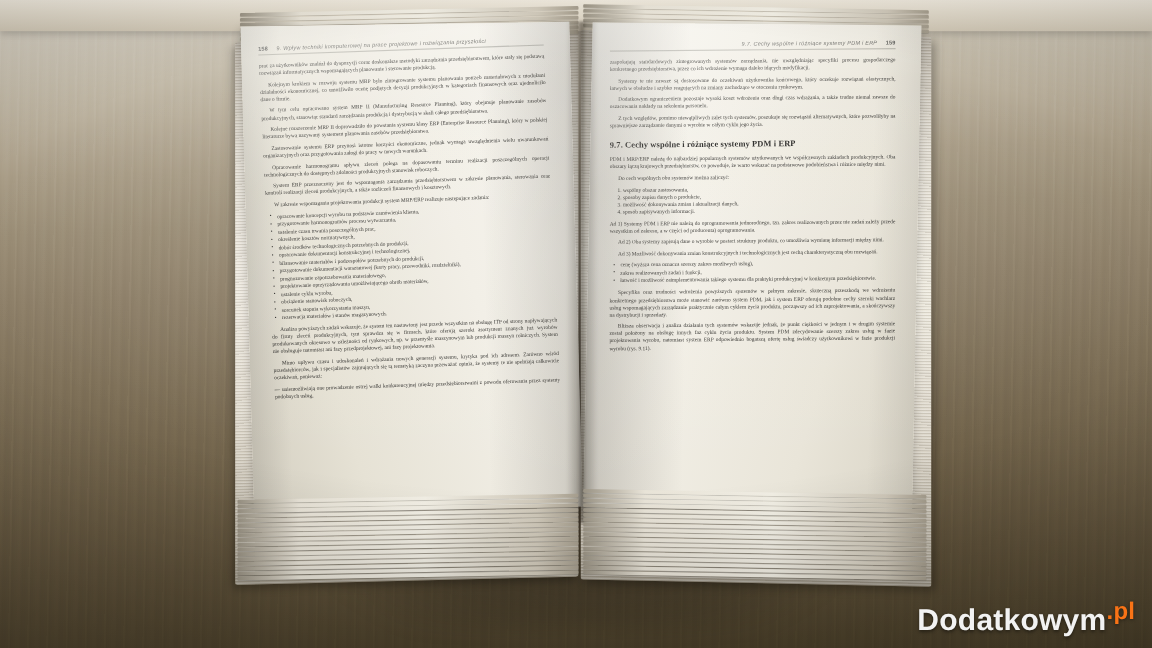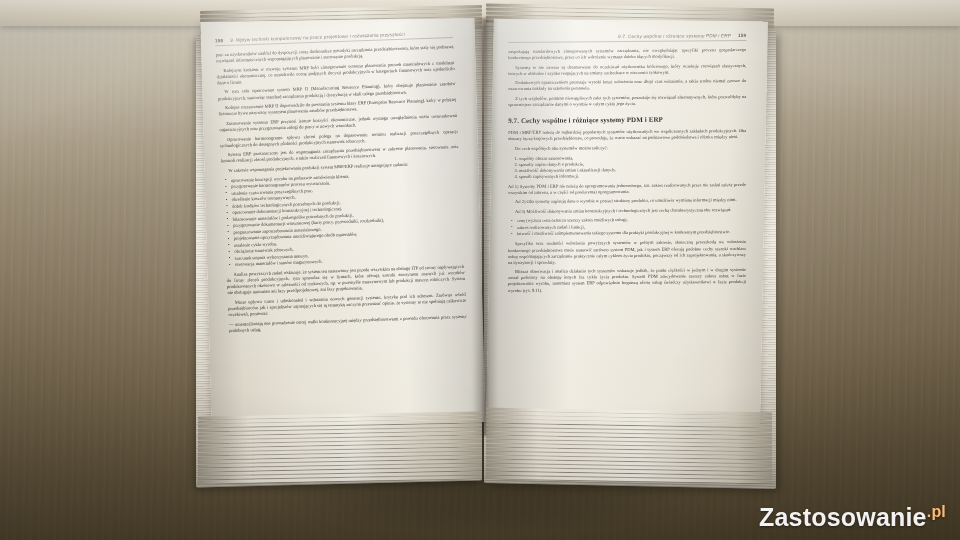--- a/index.html
+++ b/index.html
@@ -270,24 +270,24 @@
     bottom: 8px;
     font-family: "Liberation Sans", sans-serif;
     font-size: 25px;
     font-weight: bold;
     color: #f2f2f2;
     letter-spacing: 0.2px;
     text-shadow: 0 1px 3px rgba(0,0,0,0.45);
     white-space: nowrap;
   }
   .watermark .tld {
-    font-size: 16px;
+    font-size: 20px;
     font-weight: bold;
     vertical-align: super;
-    color: #fdba74;
+    color: #f97316;
   }
 </style>
 </head>
 <body>
 
 <div id="scene">
 
   <div class="desk">
     <div class="desk-grain"></div>
   </div>
@@ -443,16 +443,16 @@
       <div class="leaf" style="top:56px"></div>
       <div class="leaf" style="top:60px"></div>
       <div class="leaf" style="top:64px"></div>
       <div class="leaf" style="top:68px"></div>
     </div>
   </div>
 
   <div class="desk-vignette"></div>
 
   <div class="watermark">
-    <span>Zastosowanie</span><span class="tld">.pl</span>
+    <span>Dodatkowym</span><span class="tld">.pl</span>
   </div>
 
 </div>
 
 </body></html>

